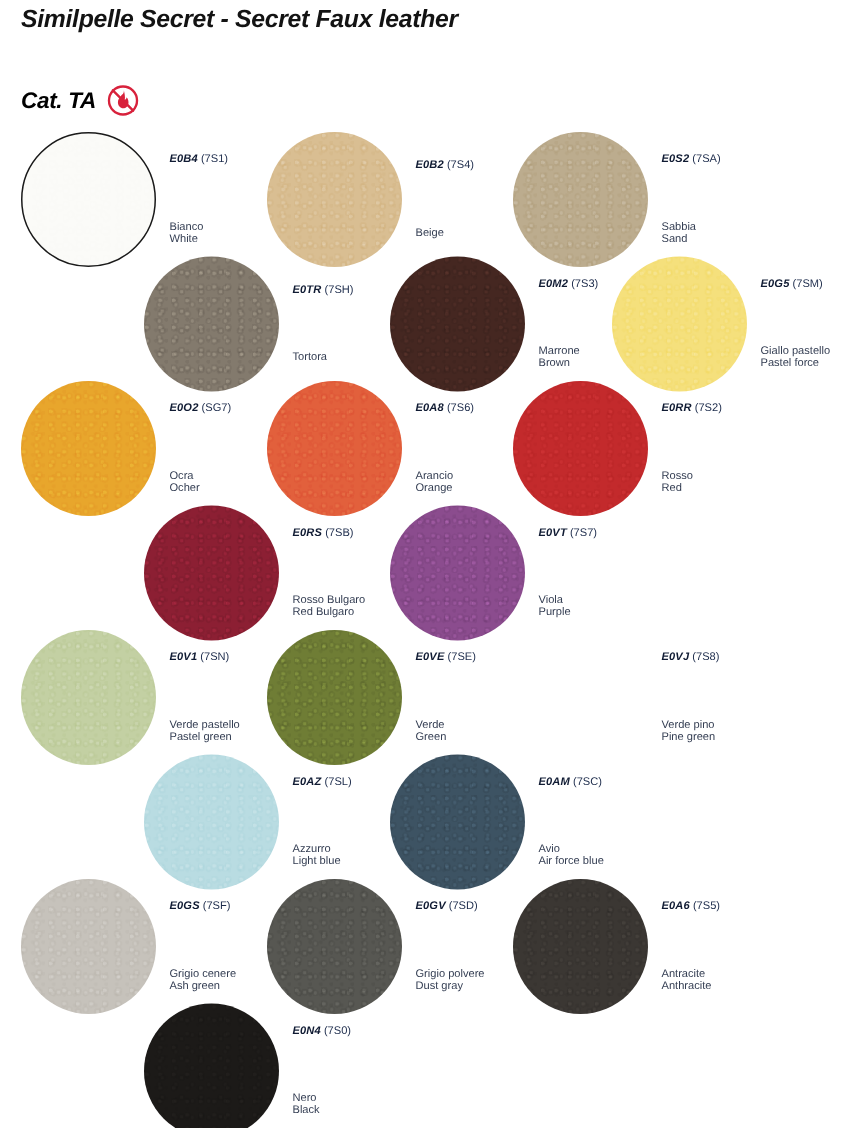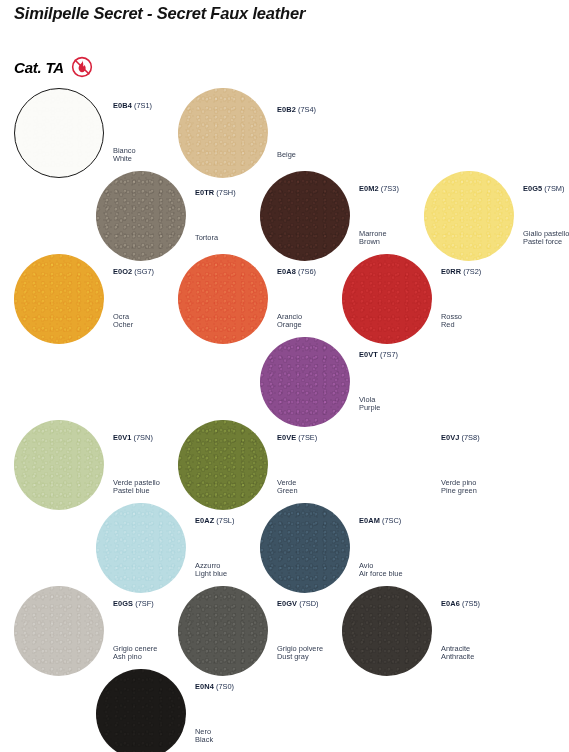--- a/index.html
+++ b/index.html
@@ -55,21 +55,21 @@
     opacity:.95;
   }
   .label {
     margin-left:9px;
     line-height:1.16;
     white-space:nowrap;
   }
   .lcode {
     font-size:7.4px; color:#1b2a4a;
   }
-  .lcode b { font-weight:bold; color:#101b33; letter-spacing:.1px;}
+  .lcode b { font-weight:bold; color:#101b33; font-style:italic; letter-spacing:.1px;}
   .lname {
     font-size:7.4px; color:#333d52;margin-top:36px;
   }
   .lname2 { font-size:7.4px; color:#333d52; }
 </style>
 </head>
 <body>
 
 <div class="page">
 
@@ -96,38 +96,46 @@
             <div class="lname2">White</div>
           </div>
         </div>
         <div class="cell" style="left: 178px;">
           <div class="swatch" style="background: rgb(217, 190, 146);"></div>
           <div class="label">
             <div class="lcode"><b>E0B2</b><span> (7S4)</span></div>
             <div class="lname">Beige</div>
           </div>
         </div>
+        <div class="cell" style="left: 342px;">
+          <div class="swatch" style="background: rgb(188, 172, 142);"></div>
+          <div class="label">
+            <div class="lcode"><b>E0S2</b><span> (7SA)</span></div>
+            <div class="lname">Sabbia</div>
+            <div class="lname2">Sand</div>
+          </div>
+        </div>
       </div>
       <div class="row" style="height: 83px;">
         <div class="cell" style="left: 96px;">
           <div class="swatch" style="background: rgb(131, 122, 109);"></div>
           <div class="label">
             <div class="lcode"><b>E0TR</b><span> (7SH)</span></div>
             <div class="lname">Tortora</div>
           </div>
         </div>
         <div class="cell" style="left: 260px;">
           <div class="swatch" style="background: rgb(69, 39, 33);"></div>
           <div class="label">
             <div class="lcode"><b>E0M2</b><span> (7S3)</span></div>
             <div class="lname">Marrone</div>
             <div class="lname2">Brown</div>
           </div>
         </div>
-        <div class="cell" style="left: 424px;">
+        <div class="cell" style="left: 408px;">
           <div class="swatch" style="background: rgb(245, 224, 124);"></div>
           <div class="label">
             <div class="lcode"><b>E0G5</b><span> (7SM)</span></div>
             <div class="lname">Giallo pastello</div>
             <div class="lname2">Pastel force</div>
           </div>
         </div>
       </div>
       <div class="row" style="height: 83px;">
         <div class="cell" style="left: 14px;">
@@ -149,36 +157,44 @@
         <div class="cell" style="left: 342px;">
           <div class="swatch" style="background: rgb(195, 42, 44);"></div>
           <div class="label">
             <div class="lcode"><b>E0RR</b><span> (7S2)</span></div>
             <div class="lname">Rosso</div>
             <div class="lname2">Red</div>
           </div>
         </div>
       </div>
       <div class="row" style="height: 83px;">
+        <div class="cell" style="left: 96px;">
+          <div class="swatch" style="background: rgb(140, 31, 51);"></div>
+          <div class="label">
+            <div class="lcode"><b>E0RS</b><span> (7SB)</span></div>
+            <div class="lname">Rosso Bulgaro</div>
+            <div class="lname2">Red Bulgaro</div>
+          </div>
+        </div>
         <div class="cell" style="left: 260px;">
           <div class="swatch" style="background: rgb(139, 76, 142);"></div>
           <div class="label">
             <div class="lcode"><b>E0VT</b><span> (7S7)</span></div>
             <div class="lname">Viola</div>
             <div class="lname2">Purple</div>
           </div>
         </div>
       </div>
       <div class="row" style="height: 83px;">
         <div class="cell" style="left: 14px;">
           <div class="swatch" style="background: rgb(195, 208, 163);"></div>
           <div class="label">
             <div class="lcode"><b>E0V1</b><span> (7SN)</span></div>
             <div class="lname">Verde pastello</div>
-            <div class="lname2">Pastel blue</div>
+            <div class="lname2">Pastel green</div>
           </div>
         </div>
         <div class="cell" style="left: 178px;">
           <div class="swatch" style="background: rgb(111, 125, 53);"></div>
           <div class="label">
             <div class="lcode"><b>E0VE</b><span> (7SE)</span></div>
             <div class="lname">Verde</div>
             <div class="lname2">Green</div>
           </div>
         </div>
@@ -208,21 +224,21 @@
             <div class="lname2">Air force blue</div>
           </div>
         </div>
       </div>
       <div class="row" style="height: 83px;">
         <div class="cell" style="left: 14px;">
           <div class="swatch" style="background: rgb(198, 194, 187);"></div>
           <div class="label">
             <div class="lcode"><b>E0GS</b><span> (7SF)</span></div>
             <div class="lname">Grigio cenere</div>
-            <div class="lname2">Ash pino</div>
+            <div class="lname2">Ash green</div>
           </div>
         </div>
         <div class="cell" style="left: 178px;">
           <div class="swatch" style="background: rgb(87, 87, 82);"></div>
           <div class="label">
             <div class="lcode"><b>E0GV</b><span> (7SD)</span></div>
             <div class="lname">Grigio polvere</div>
             <div class="lname2">Dust gray</div>
           </div>
         </div>

